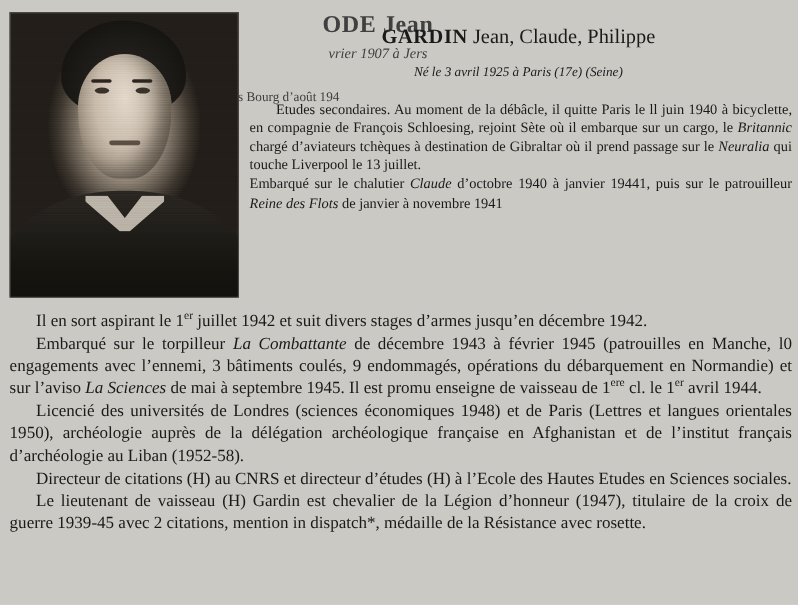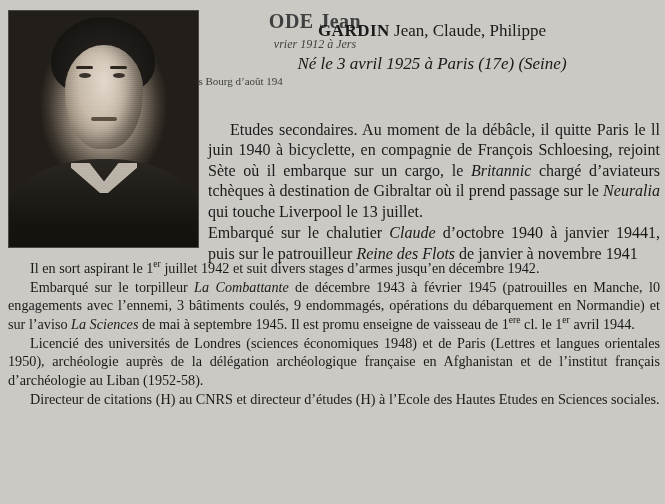--- a/index.html
+++ b/index.html
@@ -161,32 +161,31 @@
   .title .given {
     font-weight: normal;
   }
   .subtitle {
     position: absolute;
     left: 208px;
     top: 54px;
     width: 448px;
     text-align: center;
     font-style: italic;
-    font-size: 17px;
+    font-size: 11px;
   }
 
   .col-right {
     position: absolute;
     left: 208px;
     top: 84px;
     width: 452px;
-    font-size: 16px;
+    font-size: 12px;
     line-height: 1.28;
     text-align: justify;
-    margin-top: 36px;
   }
   .col-right p {
     margin: 0 0 1px 0;
   }
   .full {
     position: absolute;
     left: 8px;
     top: 258px;
     width: 652px;
     font-size: 14.2px;
@@ -202,21 +201,21 @@
   i { font-style: italic; }
   sup { font-size: 0.68em; vertical-align: super; }
 </style>
 </head>
 <body>
 
 <div class="page">
 
   <div class="ghost">
     <div class="g1">ODE Jean</div>
-    <div class="g2">vrier 1912 à Jers</div>
+    <div class="g2">vrier 1907 à Jers</div>
     <div class="g3">e Louis Bourg d’août 194</div>
   </div>
 
   <div class="photo">
     <div class="portrait">
       <div class="hair"></div>
       <div class="face"></div>
       <div class="brow l"></div>
       <div class="brow r"></div>
       <div class="eye l"></div>
@@ -238,15 +237,16 @@
   <div class="col-right">
     <p class="indent">Etudes secondaires. Au moment de la débâcle, il quitte Paris le ll juin 1940 à bicyclette, en compagnie de François Schloesing, rejoint Sète où il embarque sur un cargo, le <i>Britannic</i> chargé d’aviateurs tchèques à destination de Gibraltar où il prend passage sur le <i>Neuralia</i> qui touche Liverpool le 13 juillet.</p>
     <p>Embarqué sur le chalutier <i>Claude</i> d’octobre 1940 à janvier 19441, puis sur le patrouilleur <i>Reine des Flots</i> de janvier à novembre 1941</p>
   </div>
 
   <div class="full">
     <p class="indent">Il en sort aspirant le 1<sup>er</sup> juillet 1942 et suit divers stages d’armes jusqu’en décembre 1942.</p>
     <p class="indent">Embarqué sur le torpilleur <i>La Combattante</i> de décembre 1943 à février 1945 (patrouilles en Manche, l0 engagements avec l’ennemi, 3 bâtiments coulés, 9 endommagés, opérations du débarquement en Normandie) et sur l’aviso <i>La Sciences</i> de mai à septembre 1945. Il est promu enseigne de vaisseau de 1<sup>ere</sup> cl. le 1<sup>er</sup> avril 1944.</p>
     <p class="indent">Licencié des universités de Londres (sciences économiques 1948) et de Paris (Lettres et langues orientales 1950), archéologie auprès de la délégation archéologique française en Afghanistan et de l’institut français d’archéologie au Liban (1952-58).</p>
     <p class="indent">Directeur de citations (H) au CNRS et directeur d’études (H) à l’Ecole des Hautes Etudes en Sciences sociales.</p>
+    <p class="indent">Le lieutenant de vaisseau (H) Gardin est chevalier de la Légion d’honneur (1947), titulaire de la croix de guerre 1939-45 avec 2 citations, mention in dispatch*, médaille de la Résistance avec rosette.</p>
   </div>
 
 </div>
 
 </body></html>

